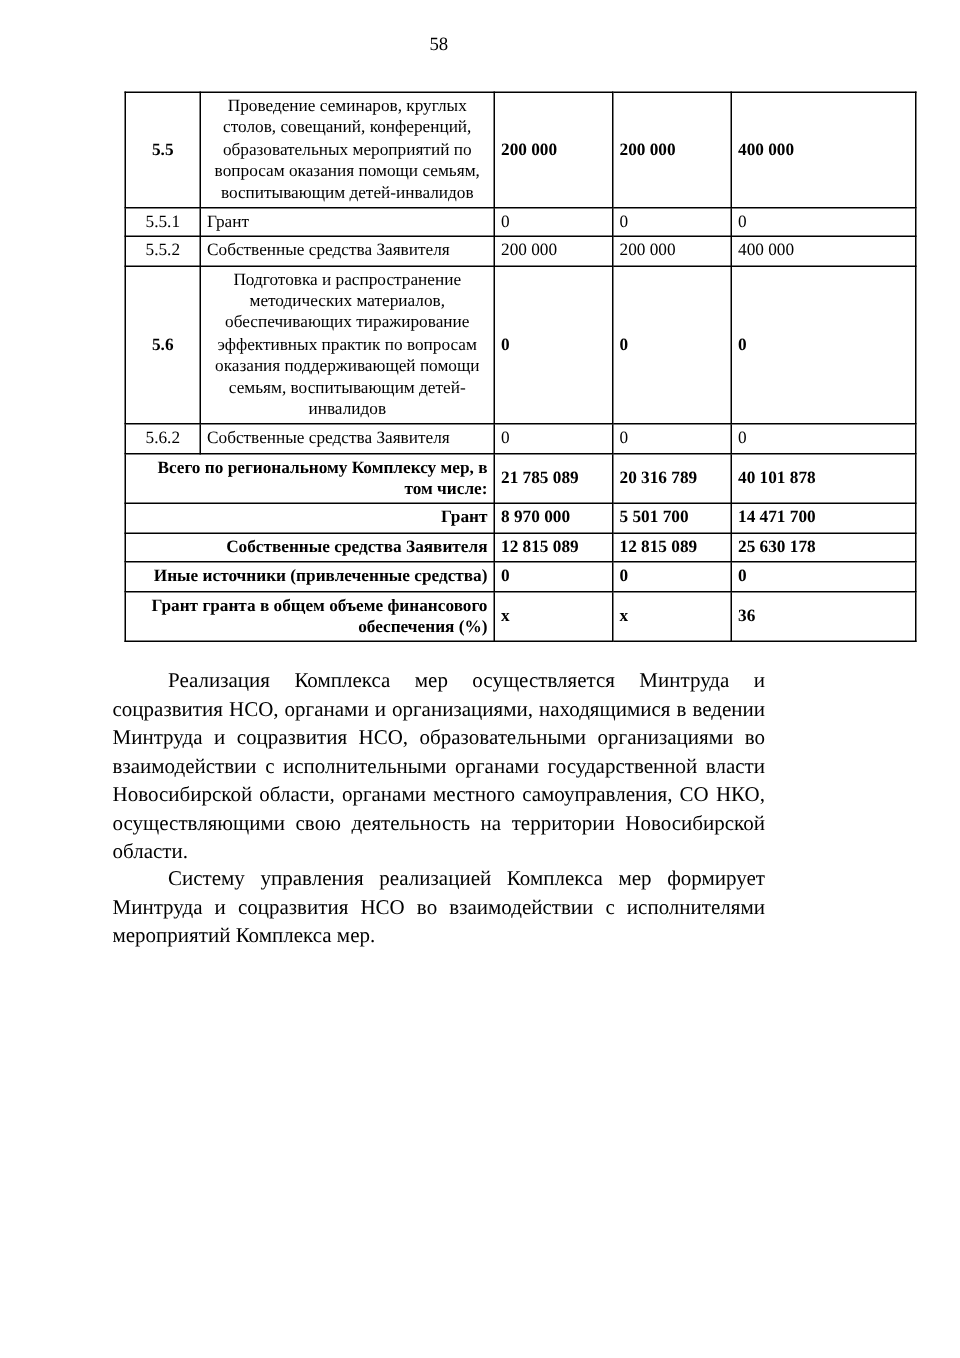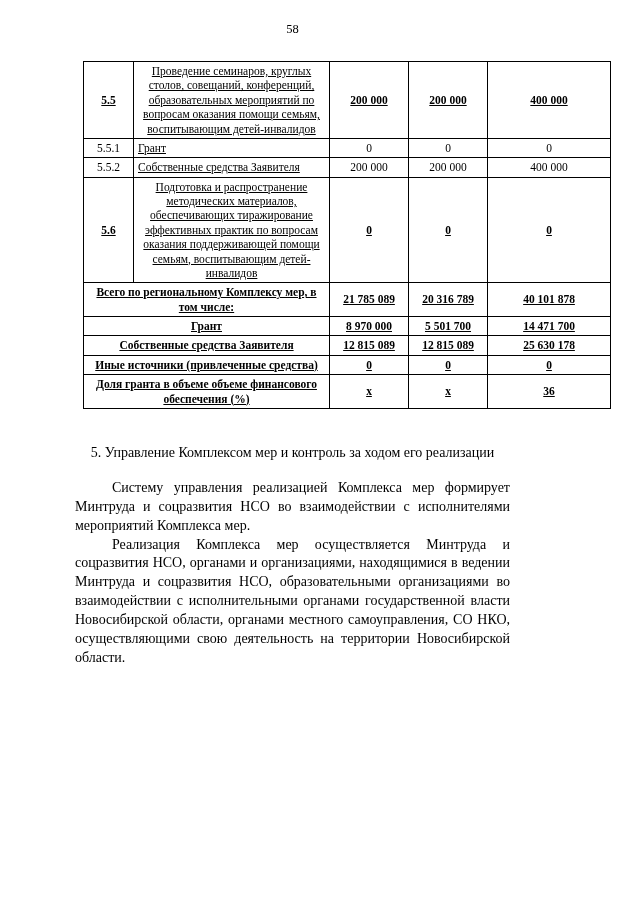--- a/index.html
+++ b/index.html
@@ -28,25 +28,25 @@
     width: 527px;
     font-size: 11.5px;
     line-height: 1.25;
   }
   table.budget td {
     border: 1px solid #000;
     padding: 2px 4px;
     vertical-align: middle;
   }
   td.c-num { text-align: center; }
-  td.c-desc { text-align: left; text-decoration: underline; }
+  td.c-desc { text-align: left; }
   td.c-desc.center { text-align: center; }
-  td.c-val { text-align: center; }
-  td.c-label { text-align: center; }
-  .b { font-weight: bold; text-decoration: underline; }
+  td.c-val { }
+  td.c-label { text-align: right; }
+  .b { font-weight: bold; }
   .tall td { padding-top: 4px; padding-bottom: 4px; }
   .section-heading {
     margin-top: 36px;
     text-align: center;
     font-size: 14px;
     font-weight: normal;
   }
   .body-text {
     margin-top: 18px;
     font-size: 14px;
@@ -94,20 +94,27 @@
         <td class="c-val">200 000</td>
         <td class="c-val">400 000</td>
       </tr>
       <tr class="tall">
         <td class="c-num b">5.6</td>
         <td class="c-desc center">Подготовка и распространение методических материалов, обеспечивающих тиражирование эффективных практик по вопросам оказания поддерживающей помощи семьям, воспитывающим детей-инвалидов</td>
         <td class="c-val b">0</td>
         <td class="c-val b">0</td>
         <td class="c-val b">0</td>
       </tr>
+      <tr>
+        <td class="c-num">5.6.2</td>
+        <td class="c-desc">Собственные средства Заявителя</td>
+        <td class="c-val">0</td>
+        <td class="c-val">0</td>
+        <td class="c-val">0</td>
+      </tr>
 
       <tr>
         <td colspan="2" class="c-label b">Всего по региональному Комплексу мер, в том числе:</td>
         <td class="c-val b">21 785 089</td>
         <td class="c-val b">20 316 789</td>
         <td class="c-val b">40 101 878</td>
       </tr>
       <tr>
         <td colspan="2" class="c-label b">Грант</td>
         <td class="c-val b">8 970 000</td>
@@ -120,28 +127,27 @@
         <td class="c-val b">12 815 089</td>
         <td class="c-val b">25 630 178</td>
       </tr>
       <tr>
         <td colspan="2" class="c-label b">Иные источники (привлеченные средства)</td>
         <td class="c-val b">0</td>
         <td class="c-val b">0</td>
         <td class="c-val b">0</td>
       </tr>
       <tr>
-        <td colspan="2" class="c-label b">Доля гранта в объеме объеме финансового обеспечения (%)</td>
+        <td colspan="2" class="c-label b">Грант гранта в общем объеме финансового обеспечения (%)</td>
         <td class="c-val b">x</td>
         <td class="c-val b">x</td>
         <td class="c-val b">36</td>
       </tr>
     </tbody>
   </table>
 
-  <div class="section-heading">5. Управление Комплексом мер и контроль за ходом его реализации</div>
 
   <div class="body-text">
+    <p>Реализация Комплекса мер осуществляется Минтруда и соцразвития НСО, органами и организациями, находящимися в ведении Минтруда и соцразвития НСО, образовательными организациями во взаимодействии с исполнительными органами государственной власти Новосибирской области, органами местного самоуправления, СО НКО, осуществляющими свою деятельность на территории Новосибирской области.</p>
     <p>Систему управления реализацией Комплекса мер формирует Минтруда и соцразвития НСО во взаимодействии с исполнителями мероприятий Комплекса мер.</p>
-    <p>Реализация Комплекса мер осуществляется Минтруда и соцразвития НСО, органами и организациями, находящимися в ведении Минтруда и соцразвития НСО, образовательными организациями во взаимодействии с исполнительными органами государственной власти Новосибирской области, органами местного самоуправления, СО НКО, осуществляющими свою деятельность на территории Новосибирской области.</p>
   </div>
 
 </div>
 
 </body></html>

